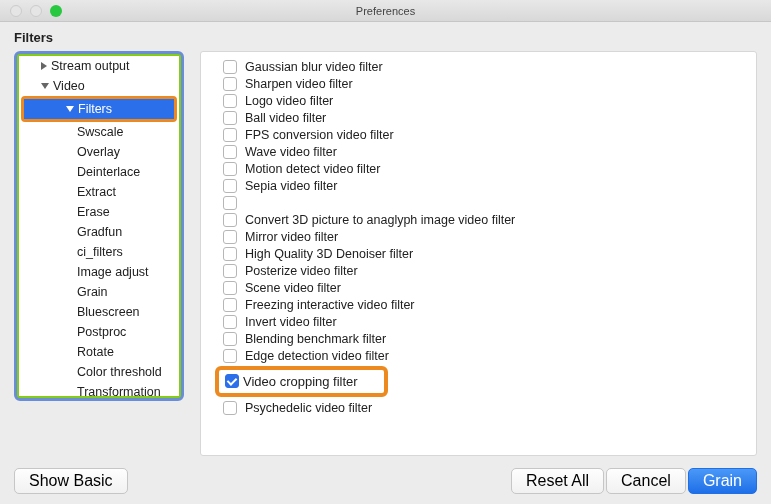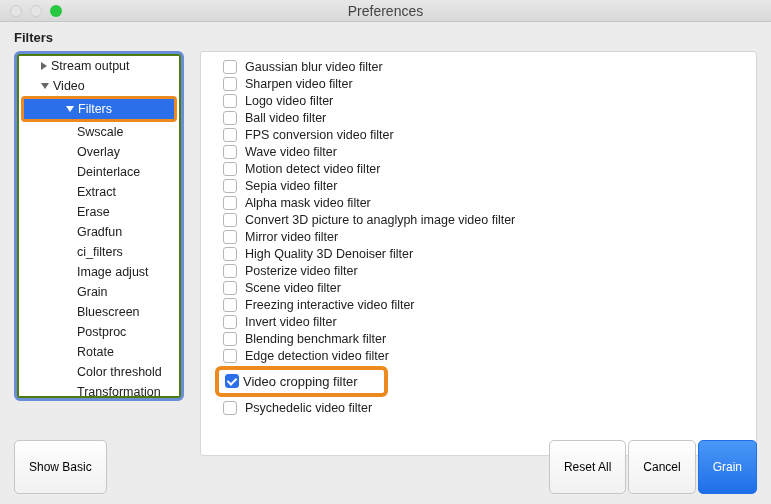--- a/index.html
+++ b/index.html
@@ -20,39 +20,39 @@
 }
 .traffic {
   display: flex; gap: 8px; padding-left: 10px;
 }
 .dot { width: 12px; height: 12px; border-radius: 50%; }
 .dot.close { background: #e5e5e5; border: 0.5px solid #ccc; }
 .dot.min  { background: #e5e5e5; border: 0.5px solid #ccc; }
 .dot.max  { background: #28c840; }
 .title-text {
   position: absolute; left: 0; right: 0; text-align: center;
-  font-size: 14px; color: #444;
+  font-size: 11px; color: #444;
 }
 .section-title {
   font-weight: 600;
   padding: 8px 14px 6px;
   font-size: 13px;
 }
 .main {
   display: flex;
   padding: 0 14px 0 14px;
   gap: 16px;
 }
 .sidebar-wrap {
   border: 3px solid #6a8dd8;
   border-radius: 6px;
   padding: 2px;
   width: 170px;
   height: 350px;
-  background: #4d7c0f;
+  background: #84cc16;
   overflow: hidden;
 }
 .sidebar {
   width: 100%; height: 100%;
   overflow-y: auto;
   background: #fff;
 }
 .sidebar-item {
   padding: 3px 4px 3px 8px;
   font-size: 12.5px;
@@ -134,22 +134,22 @@
   gap: 4px;
   background: #fff;
 }
 .footer {
   position: absolute;
   bottom: 10px;
   left: 14px; right: 14px;
   display: flex; align-items: center;
 }
 .btn {
-  font-size: 12px;
-  padding: 19px 14px;
+  font-size: 16px;
+  padding: 3px 14px;
   border-radius: 5px;
   border: 1px solid #c6c6c6;
   background: linear-gradient(#fefefe, #f1f1f1);
   cursor: default;
 }
 .btn.primary {
   background: linear-gradient(#4a98f7, #1e6fe8);
   border-color: #1e6fe8;
   color: #fff;
 }
@@ -262,21 +262,20 @@
         <span class="chk"></span>
         <span>Wave video filter</span>
       </div><div class="filter-row">
         <span class="chk"></span>
         <span>Motion detect video filter</span>
       </div><div class="filter-row">
         <span class="chk"></span>
         <span>Sepia video filter</span>
       </div><div class="filter-row">
         <span class="chk"></span>
-        <span>Alpha mask video filter</span>
       </div><div class="filter-row">
         <span class="chk"></span>
         <span>Convert 3D picture to anaglyph image video filter</span>
       </div><div class="filter-row">
         <span class="chk"></span>
         <span>Mirror video filter</span>
       </div><div class="filter-row">
         <span class="chk"></span>
         <span>High Quality 3D Denoiser filter</span>
       </div><div class="filter-row">

